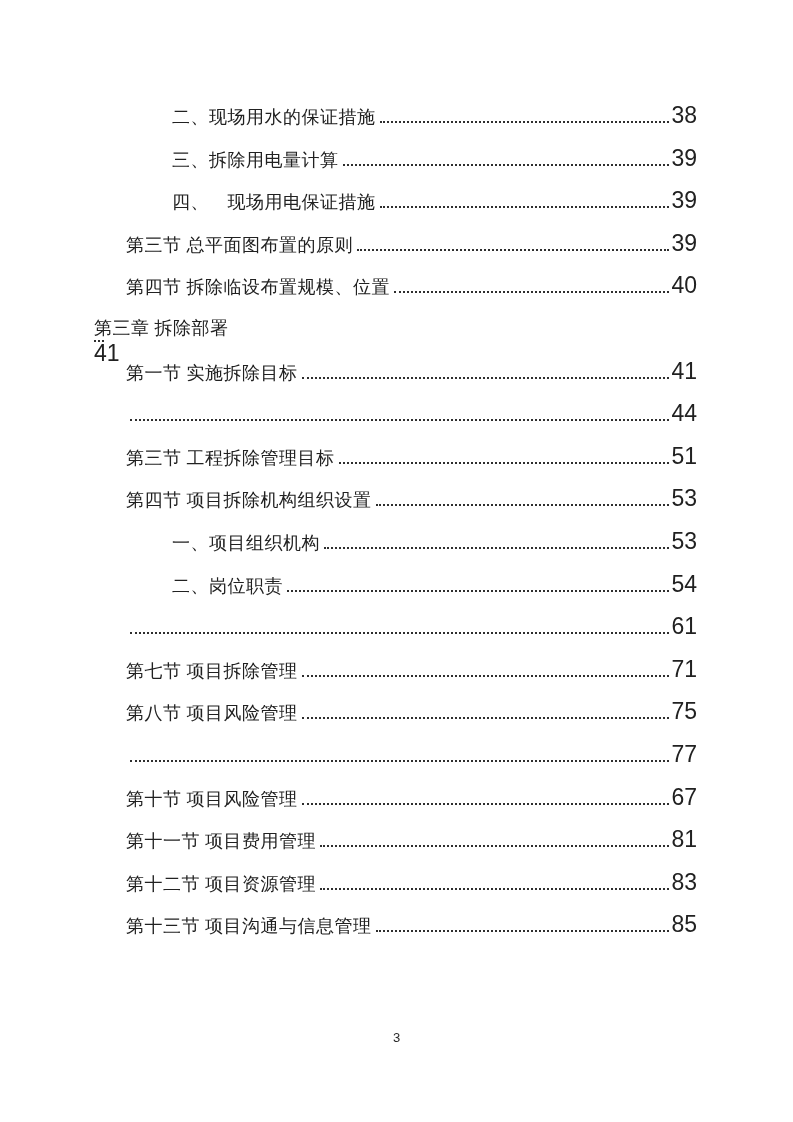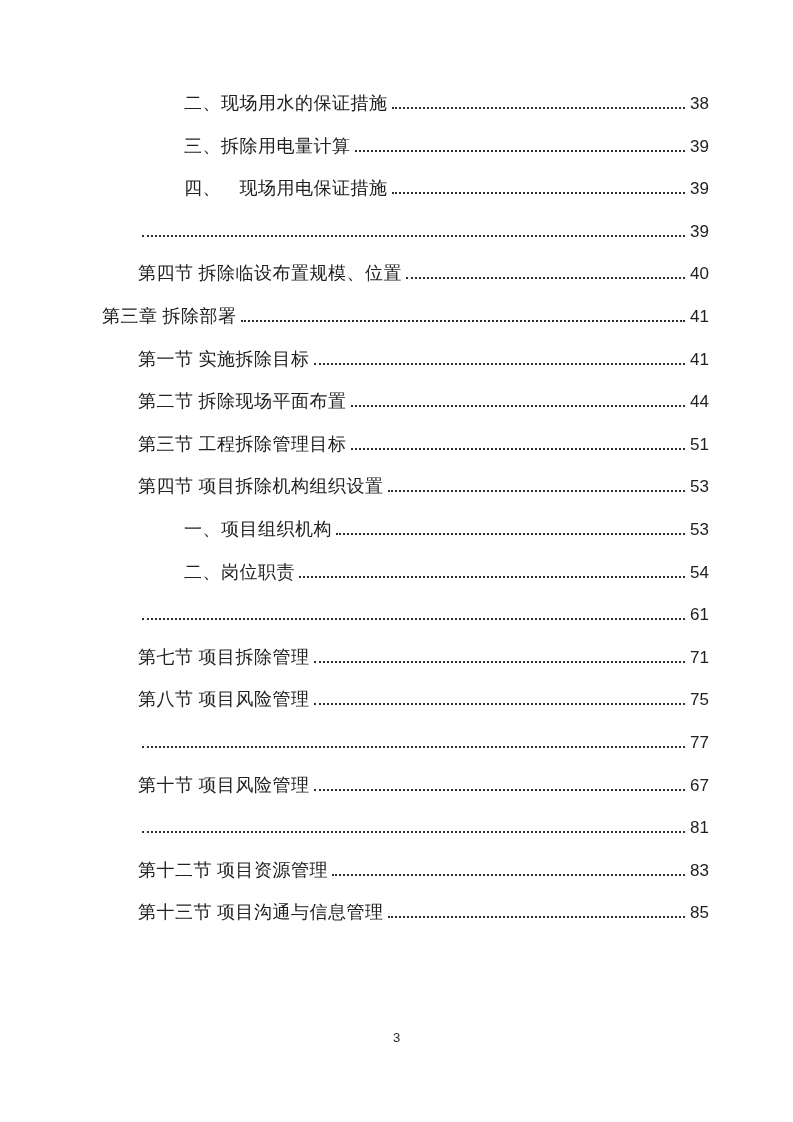--- a/index.html
+++ b/index.html
@@ -12,53 +12,52 @@
     width: 793px;
     height: 1122px;
     background: #ffffff;
     overflow: hidden;
     font-family: "Liberation Serif", "DejaVu Serif", serif;
     color: #212121;
   }
   .toc {
     position: absolute;
     left: 90px;
-    top: 92px;
+    top: 104px;
     width: 607px; 
-    margin-left: 12px;
   }
   .toc-row {
     display: flex;
     align-items: baseline;
     height: 42.6px;
     font-size: 18px;
     line-height: 23px;
     white-space: nowrap;
     cursor: default;
   }
-  .toc-row.level-1 { padding-left: 0; }
+  .toc-row.level-1 { padding-left: 0; flex-direction: column; }
   .toc-row.level-2 { padding-left: 36px; }
   .toc-row.level-3 { padding-left: 82px; }
   .toc-label {
     flex: 0 0 auto;
     letter-spacing: 0.5px;
   }
   .toc-leader {
     flex: 1 1 auto;
     margin-left: 4px;
     margin-right: 2px;
     border-bottom: 2px dotted #2e2e2e;
     min-width: 10px;
   }
   .toc-page {
     flex: 0 0 auto;
     min-width: 22px;
     text-align: right;
     font-family: "Liberation Sans", "DejaVu Sans", sans-serif;
-    font-size: 17px;
+    font-size: 23px;
   }
   .footer {
     position: absolute;
     left: 0;
     top: 1030px;
     width: 100%;
     text-align: center;
     font-family: "Liberation Sans", "DejaVu Sans", sans-serif;
     font-size: 13px;
     color: #2a2a2a;
@@ -78,40 +77,40 @@
     <span class="toc-label">三、拆除用电量计算</span>
     <span class="toc-leader"></span>
     <span class="toc-page">39</span>
   </div>
       <div class="toc-row level-3">
     <span class="toc-label">四、　现场用电保证措施</span>
     <span class="toc-leader"></span>
     <span class="toc-page">39</span>
   </div>
       <div class="toc-row level-2">
+    <span class="toc-label">第三节 总平面图布置的原则</span>
     <span class="toc-leader"></span>
     <span class="toc-page">39</span>
   </div>
       <div class="toc-row level-2">
     <span class="toc-label">第四节 拆除临设布置规模、位置</span>
     <span class="toc-leader"></span>
     <span class="toc-page">40</span>
   </div>
       <div class="toc-row level-1">
     <span class="toc-label">第三章 拆除部署</span>
     <span class="toc-leader"></span>
     <span class="toc-page">41</span>
   </div>
       <div class="toc-row level-2">
     <span class="toc-label">第一节 实施拆除目标</span>
     <span class="toc-leader"></span>
     <span class="toc-page">41</span>
   </div>
       <div class="toc-row level-2">
-    <span class="toc-label">第二节 拆除现场平面布置</span>
     <span class="toc-leader"></span>
     <span class="toc-page">44</span>
   </div>
       <div class="toc-row level-2">
     <span class="toc-label">第三节 工程拆除管理目标</span>
     <span class="toc-leader"></span>
     <span class="toc-page">51</span>
   </div>
       <div class="toc-row level-2">
     <span class="toc-label">第四节 项目拆除机构组织设置</span>
@@ -145,20 +144,21 @@
       <div class="toc-row level-2">
     <span class="toc-leader"></span>
     <span class="toc-page">77</span>
   </div>
       <div class="toc-row level-2">
     <span class="toc-label">第十节 项目风险管理</span>
     <span class="toc-leader"></span>
     <span class="toc-page">67</span>
   </div>
       <div class="toc-row level-2">
+    <span class="toc-label">第十一节 项目费用管理</span>
     <span class="toc-leader"></span>
     <span class="toc-page">81</span>
   </div>
       <div class="toc-row level-2">
     <span class="toc-label">第十二节 项目资源管理</span>
     <span class="toc-leader"></span>
     <span class="toc-page">83</span>
   </div>
       <div class="toc-row level-2">
     <span class="toc-label">第十三节 项目沟通与信息管理</span>

